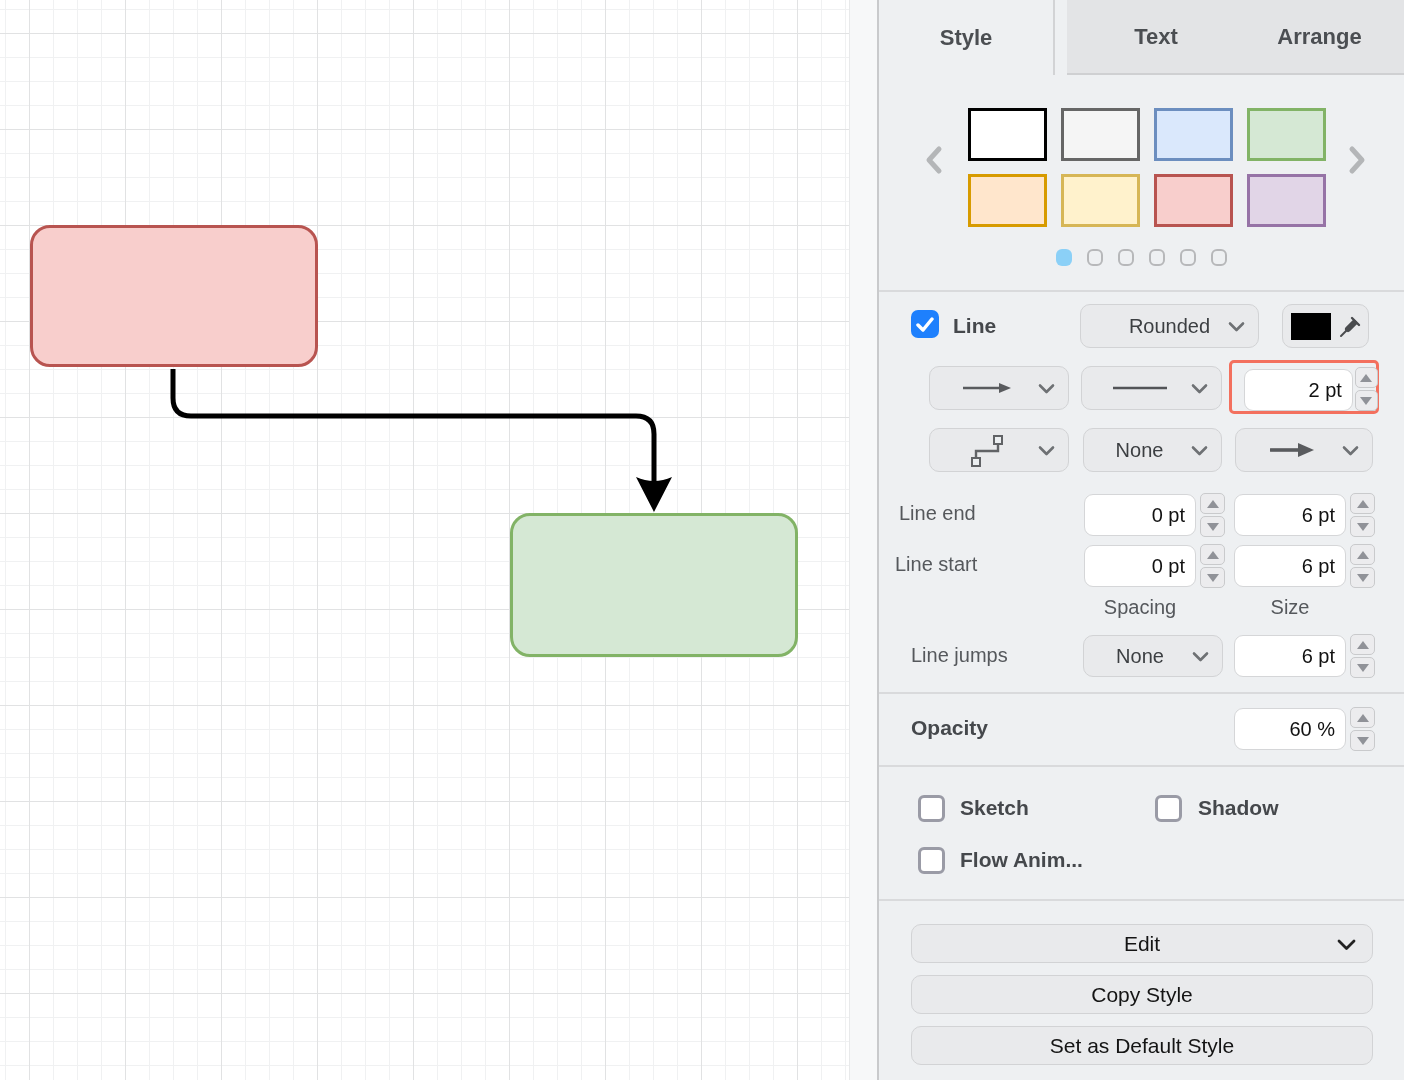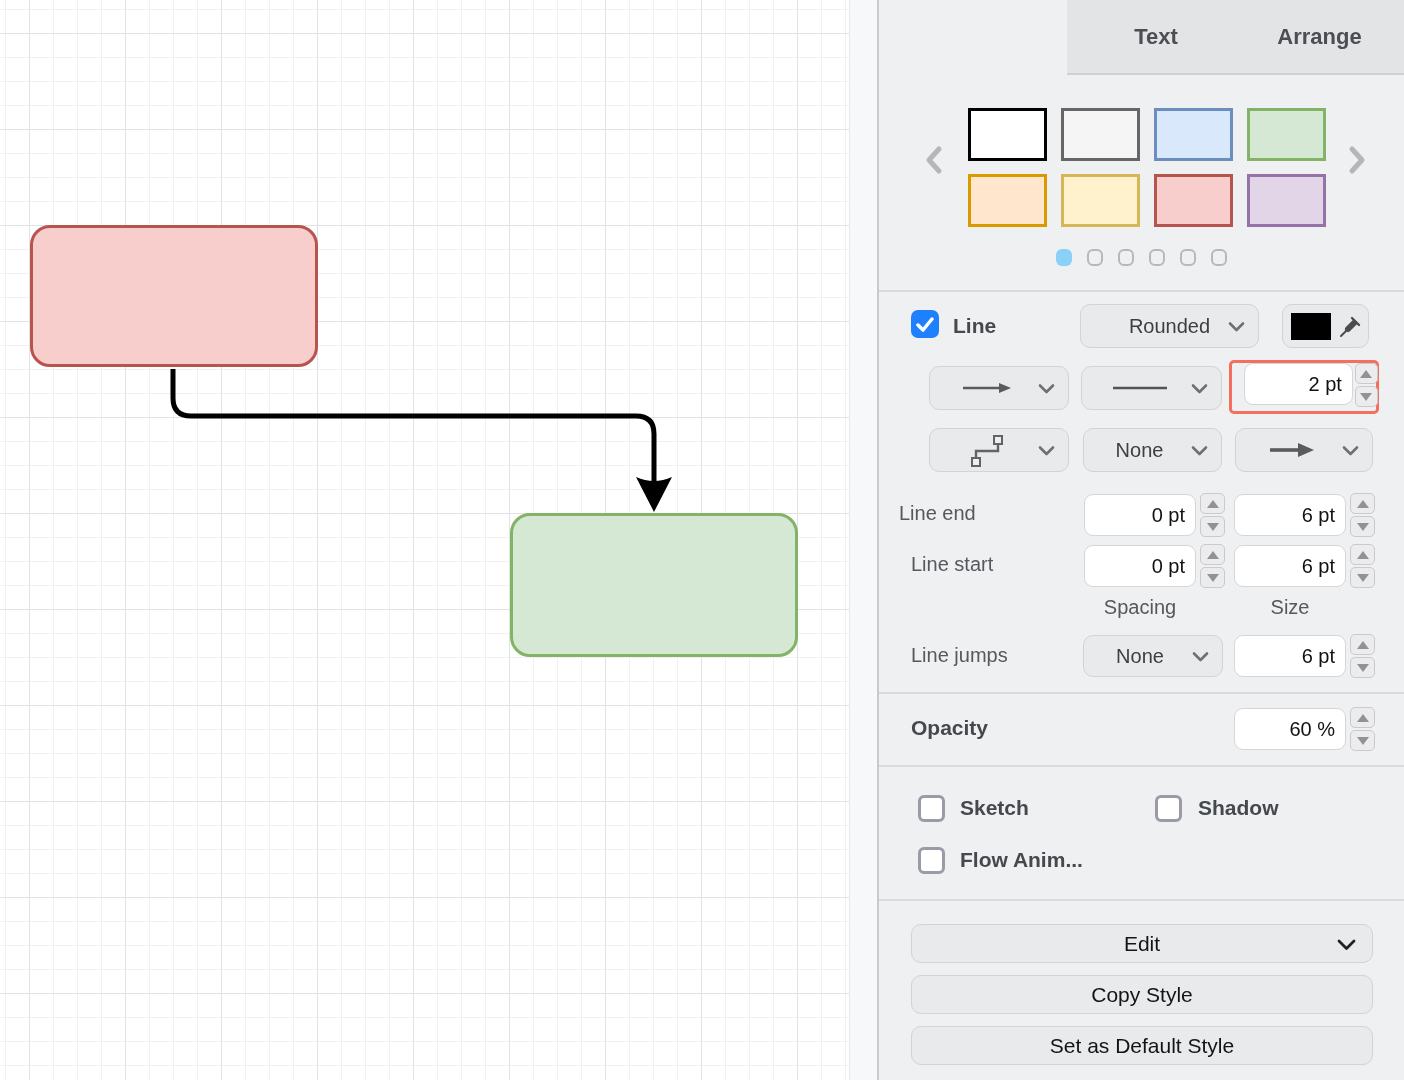--- a/index.html
+++ b/index.html
@@ -59,21 +59,21 @@
 
   .input { position:absolute; height:42px; background:#ffffff; border:1.5px solid #d5d6d8; border-radius:9px;
     font-size:20px; color:#111; display:flex; align-items:center; justify-content:flex-end; padding-right:10px; }
   .stepper { position:absolute; width:25px; height:44px; display:flex; flex-direction:column; gap:2px; }
   .stepbtn { flex:1; background:#ececee; border:1.5px solid #c9cacc; border-radius:5px;
     display:flex; align-items:center; justify-content:center; cursor:pointer; }
   .tri-up   { width:0; height:0; border-left:6px solid transparent; border-right:6px solid transparent; border-bottom:8px solid #909298; }
   .tri-down { width:0; height:0; border-left:6px solid transparent; border-right:6px solid transparent; border-top:8px solid #909298; }
 
   .width-wrap { position:absolute; left:350px; top:360px; width:150px; height:54px;
-    border:3px solid; border-radius:5px; display:flex; align-items:flex-start; padding-left:12px; }
+    border:3px solid; border-radius:5px; display:flex; align-items:flex-end; padding-left:12px; }
   .width-wrap .input { position:relative; width:117px; }
   .width-wrap .stepper { position:relative; left:2px; height:44px; }
 
   .colorbtn { position:absolute; left:403px; top:304px; width:87px; height:44px; background:#e9eaec;
     border:1.5px solid #d2d3d5; border-radius:10px; display:flex; align-items:center; gap:7px; padding-left:8px; cursor:pointer; }
   .colorbtn .swatch-black { width:40px; height:27px; background:#000; }
 
   .action-btn { position:absolute; left:32px; width:462px; height:39px; background:#e9eaec;
     border:1.5px solid #d2d3d5; border-radius:10px; display:flex; align-items:center; justify-content:center;
     font-size:21px; color:#141414; cursor:pointer; }
@@ -91,20 +91,21 @@
       <path d="M173 369 L173 398 Q173 416 191 416 L636 416 Q654 416 654 434 L654 481" fill="none" stroke-width="5" style="stroke: rgb(0, 0, 0);"></path>
       <path d="M654 512 L636 477 Q654 485 672 477 Z" stroke="none" style="fill: rgb(0, 0, 0);"></path>
     </svg>
     <div class="canvas-strip"></div>
   </div>
   <div class="vdivider"></div>
 
   <div class="panel">
 
     <div class="tabbar">
+      <div class="tab t0">Style</div>
       <div class="tab t1 inactive">Text</div>
       <div class="tab t2 inactive">Arrange</div>
     </div>
 
     <div class="pal-chevron" style="left:43px;">
       <svg width="24" height="32">
           <path d="M17 5 L7 16 L17 27" stroke="#b4b6b8" stroke-width="5" fill="none" stroke-linecap="round" stroke-linejoin="round"></path>
         </svg>
     </div>
     <div class="pal-chevron" style="left:466px;">
@@ -237,21 +238,21 @@
     <div class="input" style="left:355px; top:494px; width:112px;">6 pt</div>
     <div class="stepper" style="left:471px; top:493px;">
       <div class="stepbtn">
           <div class="tri-up"></div>
         </div>
       <div class="stepbtn">
           <div class="tri-down"></div>
         </div>
     </div>
 
-    <div class="lbl" style="left:32px; top:553px;">Line start</div>
+    <div class="lbl" style="left:16px; top:553px;">Line start</div>
     <div class="input" style="left:205px; top:545px; width:112px;">0 pt</div>
     <div class="stepper" style="left:321px; top:544px;">
       <div class="stepbtn">
           <div class="tri-up"></div>
         </div>
       <div class="stepbtn">
           <div class="tri-down"></div>
         </div>
     </div>
     <div class="input" style="left:355px; top:545px; width:112px;">6 pt</div>

